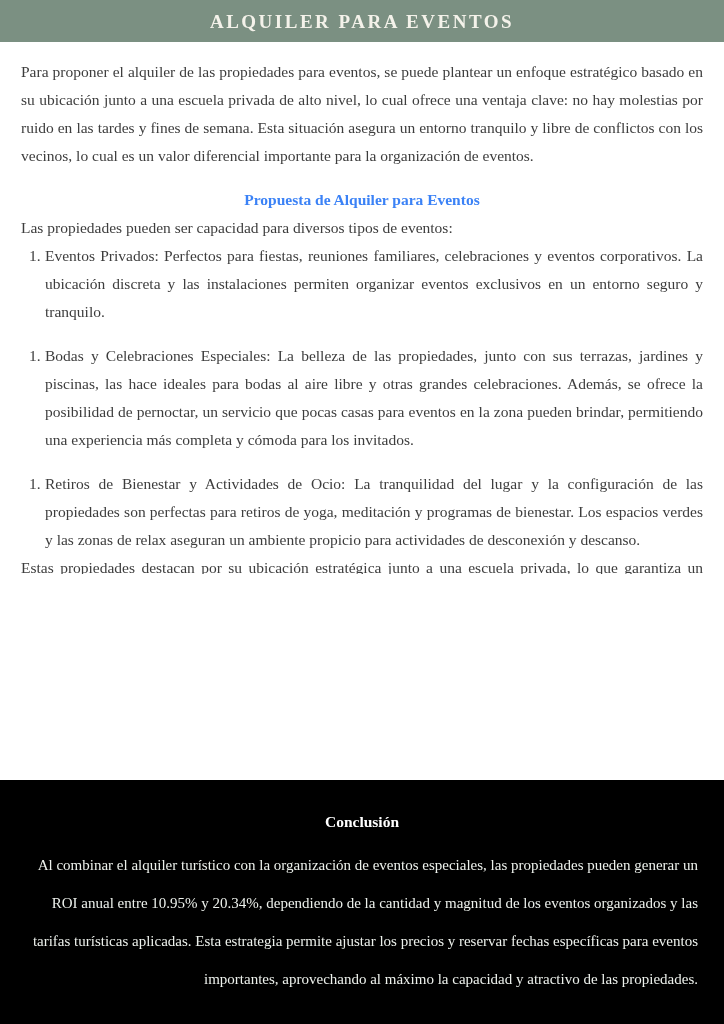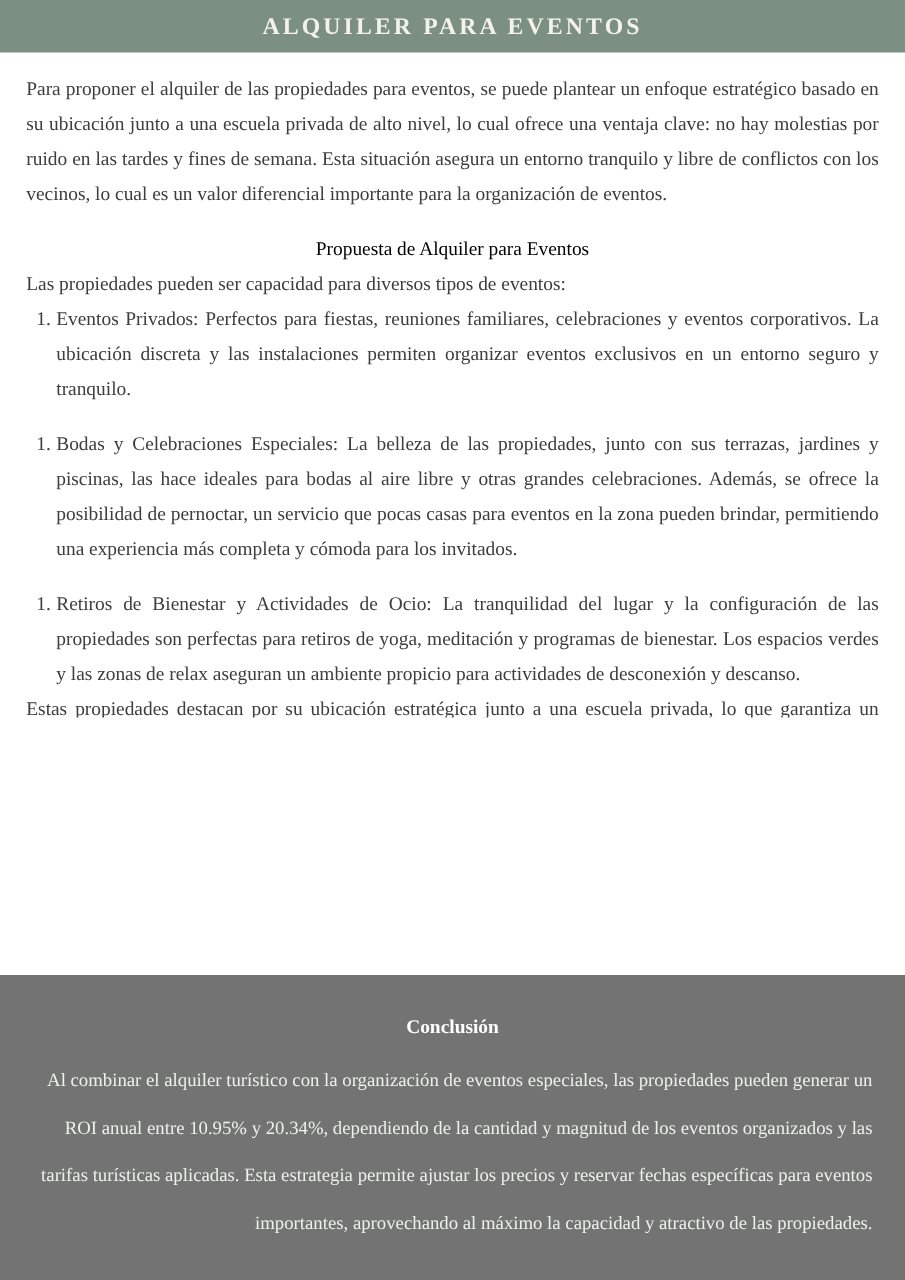--- a/index.html
+++ b/index.html
@@ -20,41 +20,41 @@
   
   .content{
     position:absolute;top:42px;left:0;width:724px;height:532px;
     box-sizing:border-box;padding:16px 21px 0 21px;overflow:hidden;
   }
   .body-par{
     margin:0;font-size:15.5px;line-height:28px;text-align:justify;
     color:#3d3d3d;
   }
   .proposal-heading{
-    margin:16px 0 0 0;font-size:15.5px;line-height:28px;font-weight:normal;
-    text-align:center;color:#000000;
+    margin:16px 0 0 0;font-size:15.5px;line-height:28px;font-weight:bold;
+    text-align:center;color:#3b82f6;
   }
   .lead-line{margin:0;font-size:15.5px;line-height:28px;color:#3d3d3d;}
   .event-list{margin:0 0 0 8px;padding:0;}
   .list-item{
     position:relative;padding-left:16px;margin:0 0 16px 0;
     font-size:15.5px;line-height:28px;text-align:justify;color:#3d3d3d;
   }
   .list-item:last-child{margin-bottom:0;}
   .item-number{position:absolute;left:0;top:0;}
   .closing-par{}
   
   .divider-wrap{
     width:100%;display:flex;justify-content:center;margin-top:6px;
   }
   .divider-wrap svg{display:block;}
   
   .footer{
     position:absolute;left:0;bottom:0;width:100%;height:244px;
-    background:#737373;box-sizing:border-box;padding:28px 26px 0 26px;
+    background:#000000;box-sizing:border-box;padding:28px 26px 0 26px;
     text-align:center;
   }
   .footer-heading{
     margin:0;color:#ffffff;font-size:15.5px;font-weight:bold;line-height:28px;
   }
   .footer-par{
     margin:10px 0 0 0;color:#edf1ec;font-size:15px;line-height:38px;
     text-align:right;
   }
 </style>

